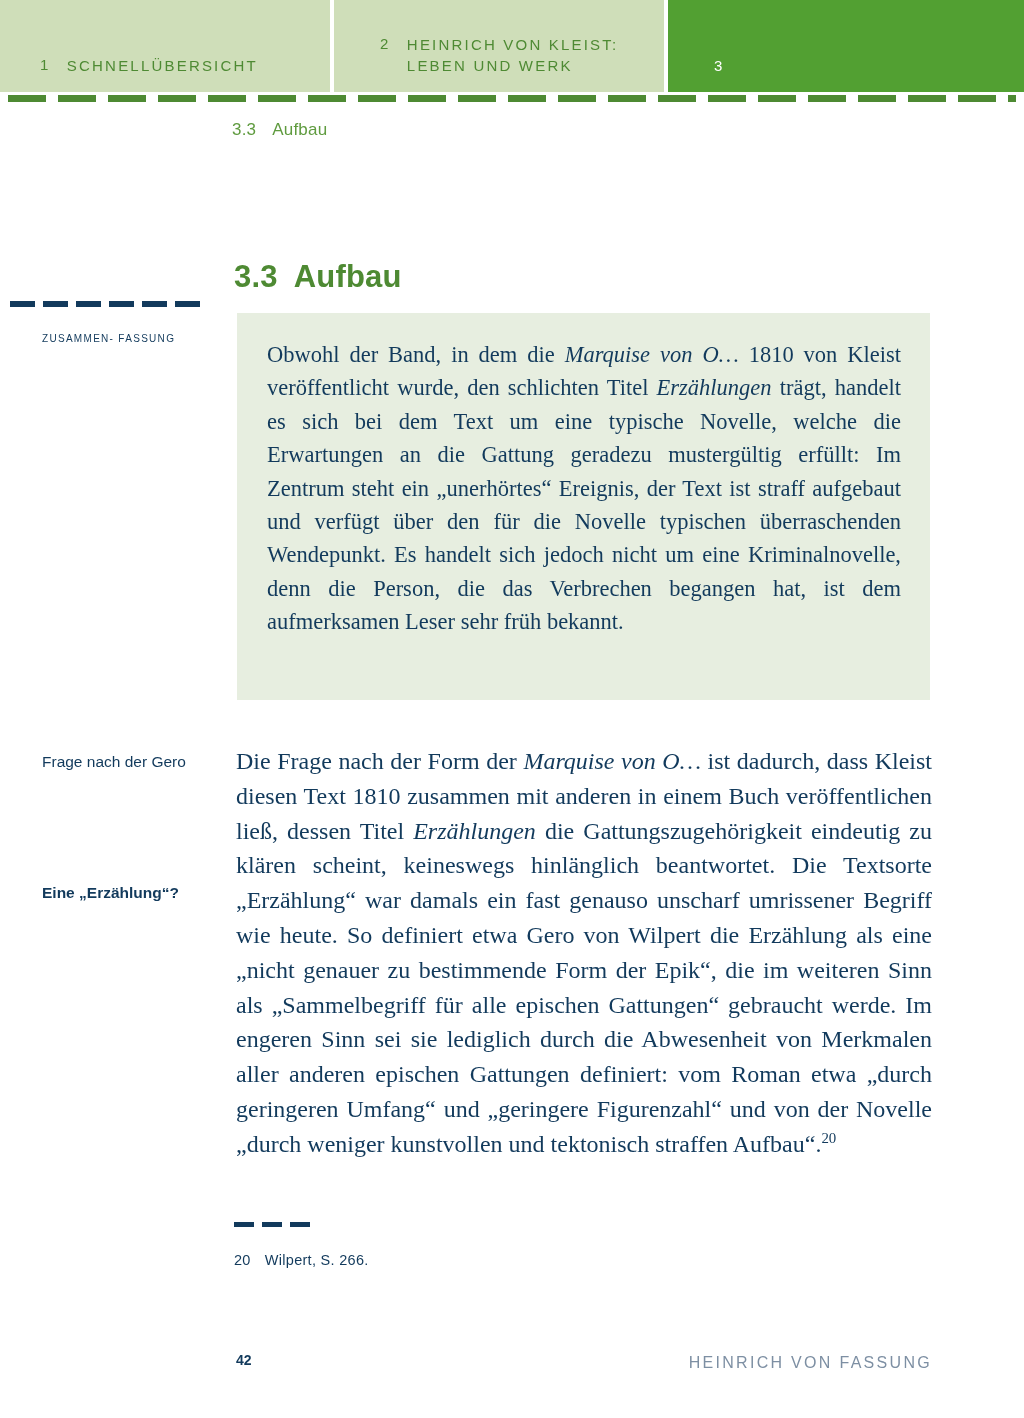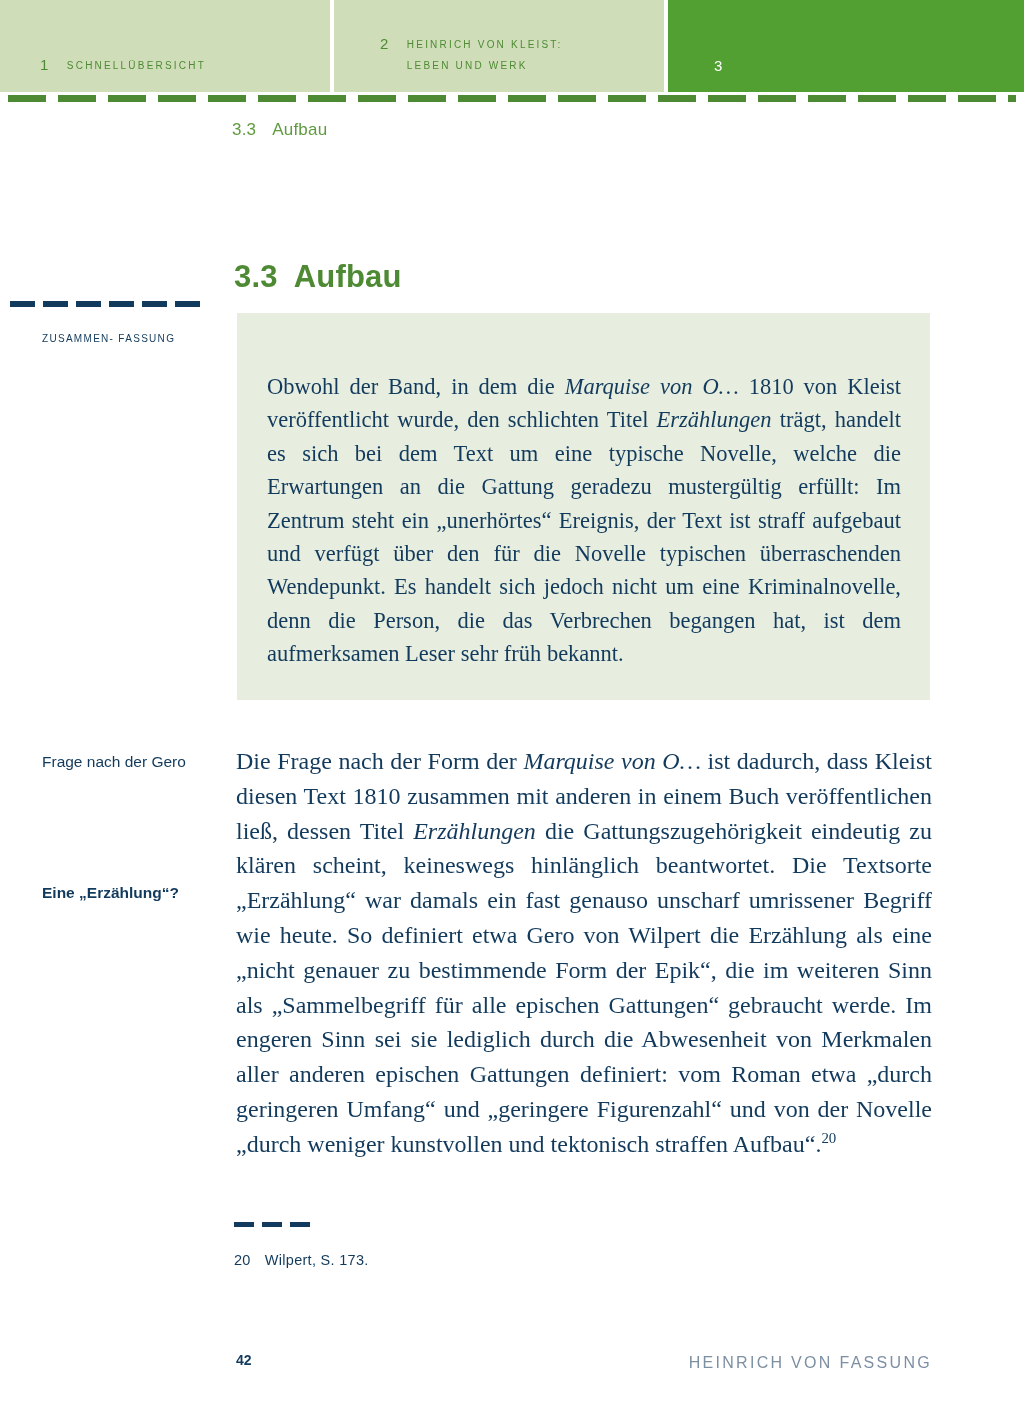--- a/index.html
+++ b/index.html
@@ -53,21 +53,21 @@
     display: flex;
     gap: 18px;
     align-items: flex-start;
   }
   .tab-num {
     font-size: 15px;
     letter-spacing: 0.5px;
     line-height: 20px;
   }
   .tab-label {
-    font-size: 10px;
+    font-size: 15px;
     letter-spacing: 2.2px;
     line-height: 21px;
     white-space: pre-line;
   }
   .tab-1 .tab-num, .tab-1 .tab-label,
   .tab-2 .tab-num, .tab-2 .tab-label { color: #4e8a33; }
   .tab-3 .tab-num, .tab-3 .tab-label { color: #ffffff; }
 
   
   .tab-rule {
@@ -151,21 +151,20 @@
     top: 338px;
     width: 634px;
     font-family: "Liberation Serif", serif;
     font-size: 22.5px;
     line-height: 33.4px;
     color: #123a5c;
     text-align: justify;
     text-align-last: left;
     -webkit-hyphens: manual;
     hyphens: manual;
-    margin-top: 32px;
   }
 
   
   .body-text {
     position: absolute;
     left: 236px;
     top: 744px;
     width: 696px;
     font-family: "Liberation Serif", serif;
     font-size: 24px;
@@ -264,17 +263,17 @@
 „Erzählung“?</div>
 
 <div class="summary-box"></div>
 <div class="summary-text">Obwohl der Band, in dem die <i>Marquise von O…</i> 1810 von Kleist veröffentlicht wurde, den schlichten Titel <i>Erzählungen</i> trägt, handelt es sich bei dem Text um eine typische Novelle, welche die Erwartungen an die Gattung geradezu mustergültig erfüllt: Im Zentrum steht ein „unerhörtes“ Ereignis, der Text ist straff aufgebaut und verfügt über den für die Novelle typischen überraschenden Wendepunkt. Es handelt sich jedoch nicht um eine Kriminalnovelle, denn die Person, die das Verbrechen begangen hat, ist dem aufmerksamen Leser sehr früh bekannt.</div>
 
 <div class="body-text">Die Frage nach der Form der <i>Marquise von O…</i> ist dadurch, dass Kleist diesen Text 1810 zusammen mit anderen in einem Buch veröffentlichen ließ, dessen Titel <i>Erzählungen</i> die Gattungszugehörigkeit eindeutig zu klären scheint, keineswegs hinlänglich beantwortet. Die Textsorte „Erzählung“ war damals ein fast genauso unscharf umrissener Begriff wie heute. So definiert etwa Gero von Wilpert die Erzählung als eine „nicht genauer zu bestimmende Form der Epik“, die im weiteren Sinn als „Sammelbegriff für alle epischen Gattungen“ gebraucht werde. Im engeren Sinn sei sie lediglich durch die Abwesenheit von Merkmalen aller anderen epischen Gattungen definiert: vom Roman etwa „durch geringeren Umfang“ und „geringere Figurenzahl“ und von der Novelle „durch weniger kunstvollen und tektonisch straffen Aufbau“.<sup>20</sup></div>
 
 <div class="footnote-rule"></div>
 <div class="footnote">
   <span>20</span>
-  <span>Wilpert, S. 173.</span>
+  <span>Wilpert, S. 266.</span>
 </div>
 
 <div class="footer-page">42</div>
 <div class="footer-title">HEINRICH VON FASSUNG</div>
 
 </body></html>

